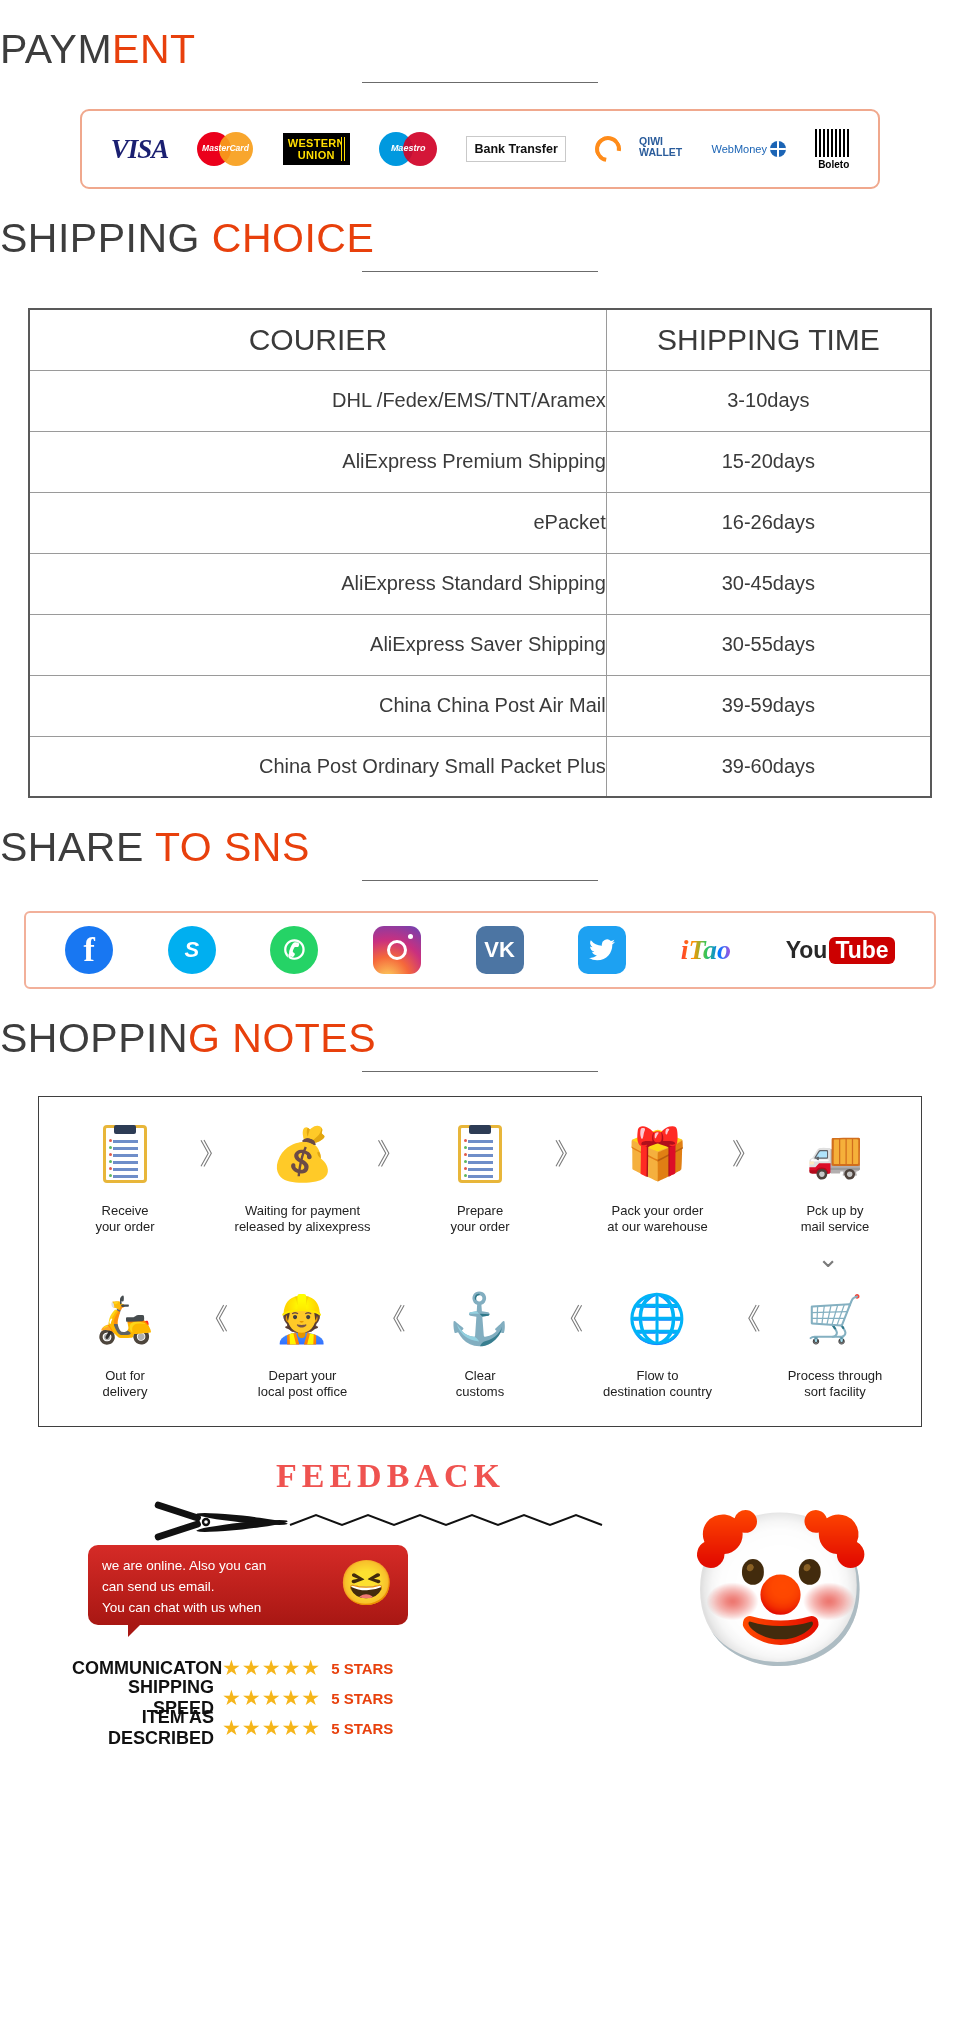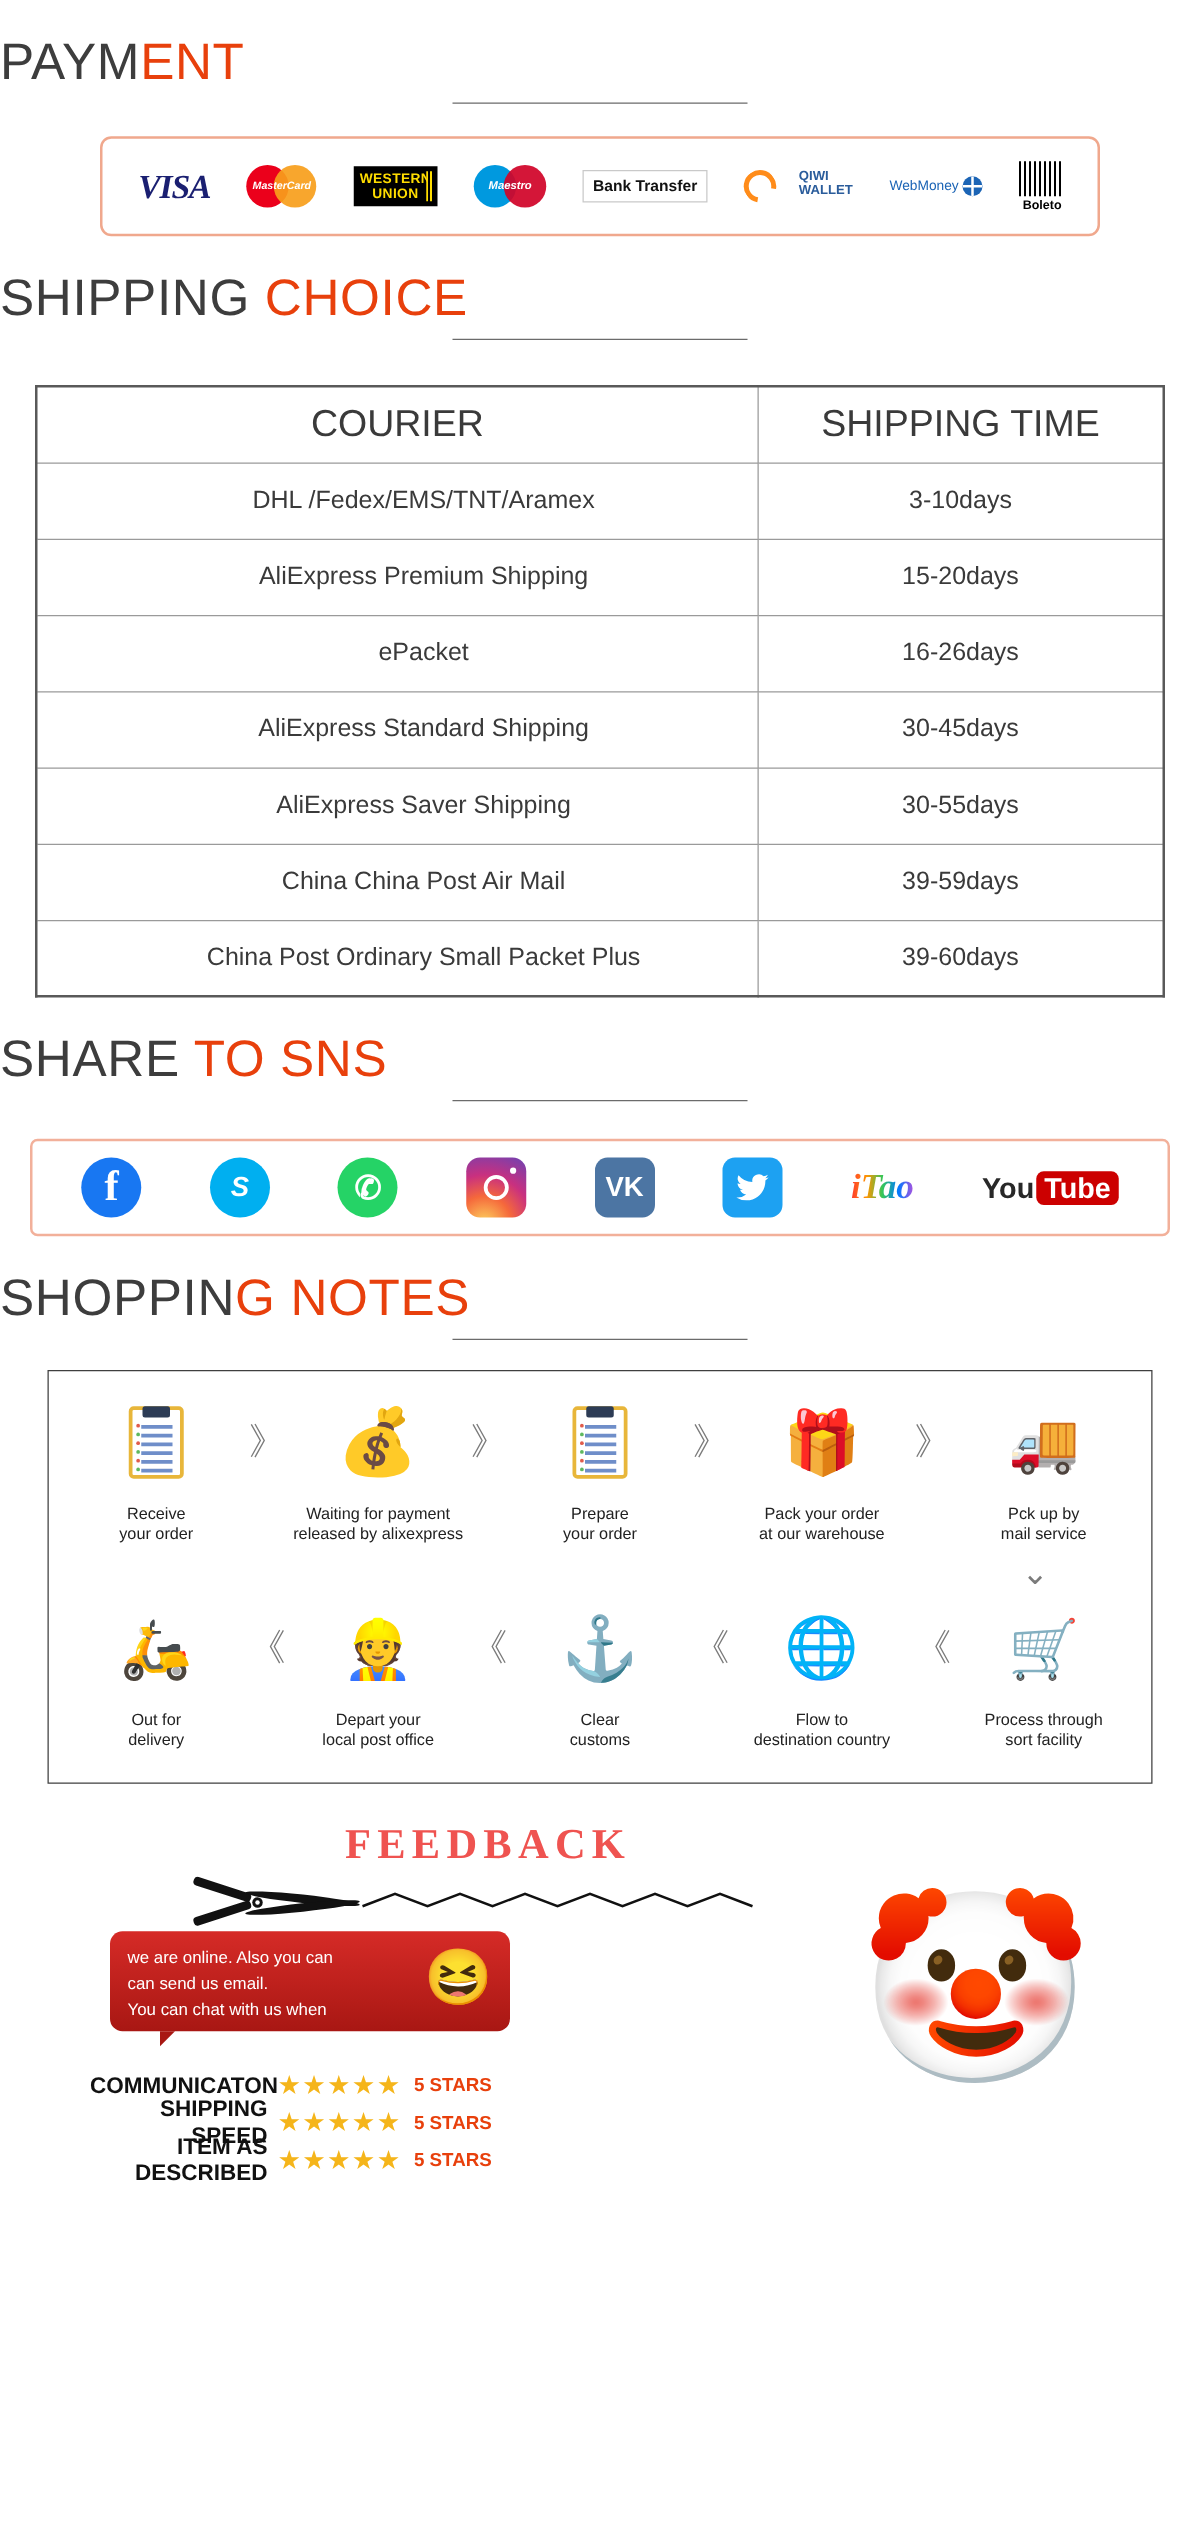--- a/index.html
+++ b/index.html
@@ -113,21 +113,21 @@
     border: 2px solid #595959;
     font-size: 20px;
     color: #3a3a3a;
   }
   table.ship th, table.ship td {
     border: 1px solid #9a9a9a;
     height: 61px;
     font-weight: 400;
   }
   table.ship thead th { font-size: 30px; text-align: center; }
-  table.ship td.courier { padding-left: 42px; text-align: center; }
+  table.ship td.courier { padding-left: 42px; text-align: right; }
   table.ship td.time { text-align: center; }
   table.ship th.c-courier { width: 64%; }
 
   
   .sns-wrap { padding: 0 24px; margin-top: 30px; }
   .sns-box {
     border: 2px solid #f2b09a;
     border-radius: 6px;
     height: 78px;
     display: flex;

